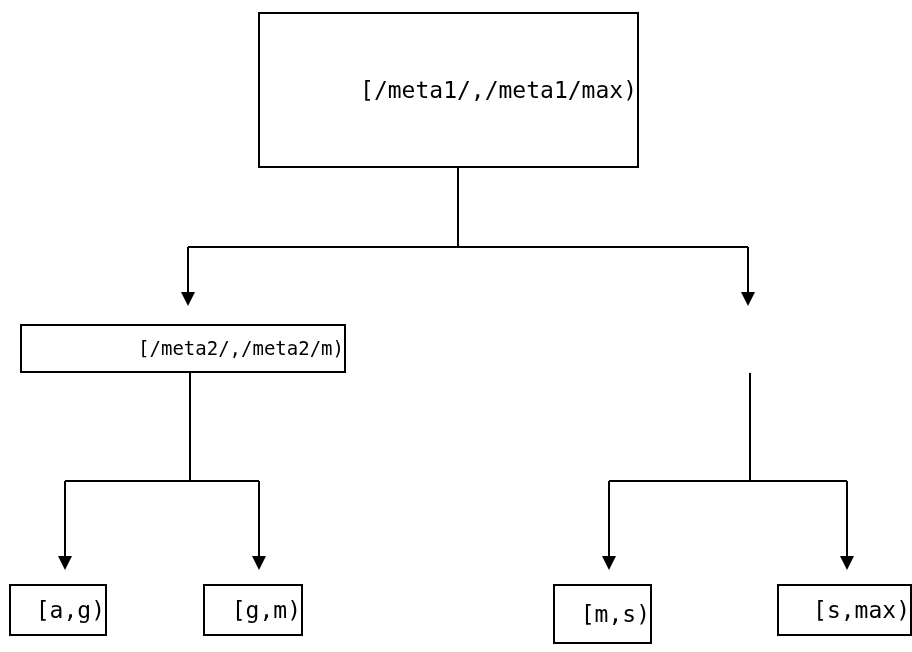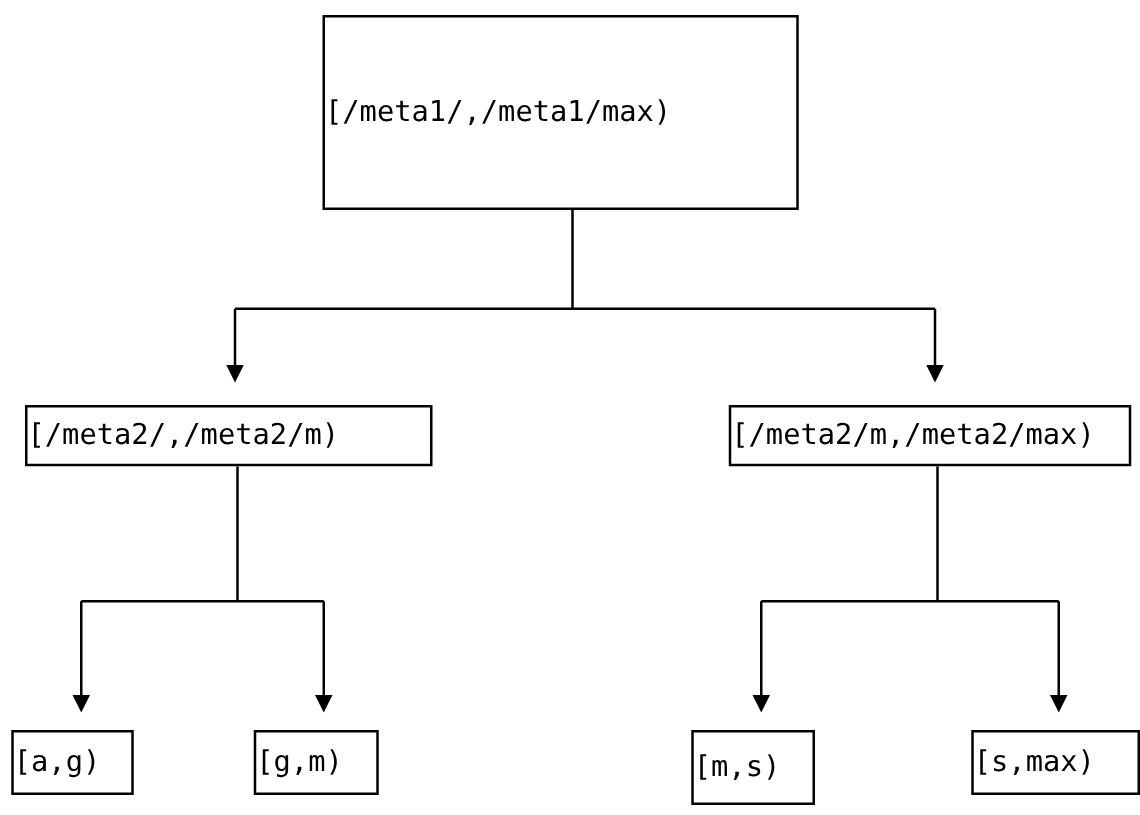--- a/index.html
+++ b/index.html
@@ -22,32 +22,32 @@
     width: 912px;
     height: 652px;
   }
   .node-box {
     position: absolute;
     box-sizing: border-box;
     border: 2px solid #000000;
     background: #ffffff;
     display: flex;
     align-items: center;
-    justify-content: flex-start;
+    justify-content: flex-end;
     color: #000000;
     white-space: pre;
     line-height: 1;
   }
   .node-label {
     display: block;
     white-space: pre;
     letter-spacing: 0px;
   }
   .level-root .node-label { font-size: 23px; }
-  .level-mid  .node-label { font-size: 23px; }
+  .level-mid  .node-label { font-size: 19px; }
   .level-leaf .node-label { font-size: 23px; }
 </style>
 </head>
 <body>
 
 <div id="diagram-root">
 
   <svg id="tree-svg" viewBox="0 0 912 652" xmlns="http://www.w3.org/2000/svg">
 
     <g>
@@ -79,23 +79,20 @@
   </svg>
 
   <div class="node-box level-root" style="left:258px; top:12px; width:381px; height:156px;">
     <span class="node-label">[/meta1/,/meta1/max)</span>
   </div>
 
   <div class="node-box level-mid" style="left:20px; top:324px; width:326px; height:49px;">
     <span class="node-label">[/meta2/,/meta2/m)</span>
   </div>
 
-  <div class="node-box level-mid" style="left:583px; top:324px; width:322px; height:49px;">
-    <span class="node-label">[/meta2/m,/meta2/max)</span>
-  </div>
 
   <div class="node-box level-leaf" style="left:203px; top:584px; width:100px; height:52px;">
     <span class="node-label">[g,m)</span>
   </div>
 
   <div class="node-box level-leaf" style="left:9px; top:584px; width:98px; height:52px;">
     <span class="node-label">[a,g)</span>
   </div>
 
   <div class="node-box level-leaf" style="left:553px; top:584px; width:99px; height:60px;">

